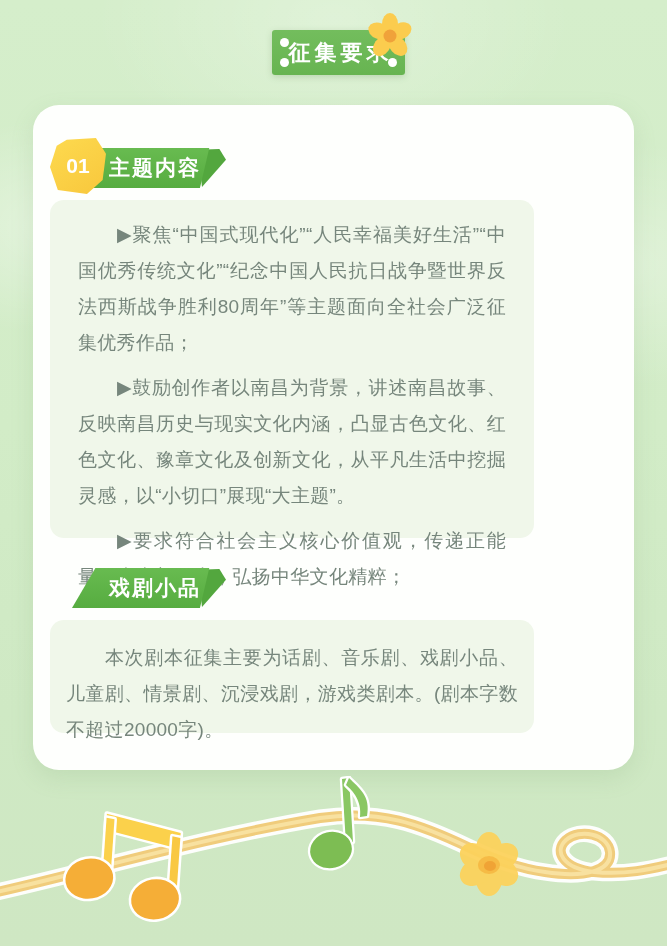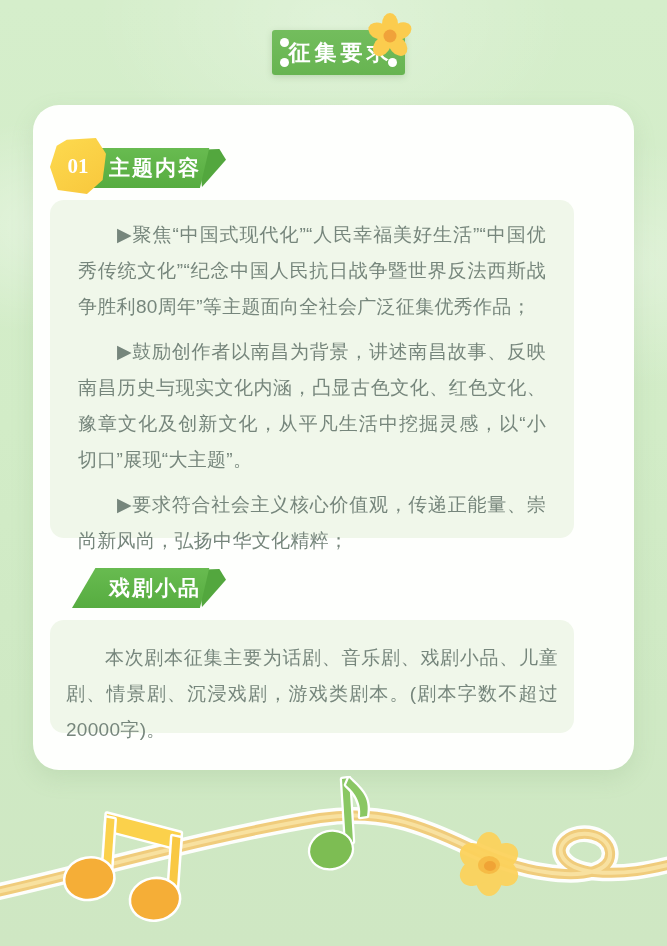--- a/index.html
+++ b/index.html
@@ -65,25 +65,25 @@
     position:absolute;right:2px;top:1px;width:30px;height:38px;
     background:#53a73e;
     clip-path:polygon(6% 2%,78% 0,100% 28%,20% 100%);
   }
   .num-badge{
     position:absolute;left:0;top:0;width:56px;height:56px;z-index:2;
     background:linear-gradient(145deg,#fdda4f,#f8c73c);
     clip-path:polygon(30% 3%,82% 0%,100% 28%,94% 75%,66% 100%,14% 93%,0% 52%,12% 14%);
     display:flex;align-items:center;justify-content:center;
   }
-  .num-badge span{color:#ffffff;font-size:21px;font-weight:bold;font-family:Liberation Serif, serif;}
+  .num-badge span{color:#ffffff;font-size:21px;font-weight:bold;}
 
   
   .content-box{
-    position:absolute;left:17px;width:524px;
+    position:absolute;left:17px;width:484px;
     background:#f0f7ea;border-radius:14px;
     box-sizing:border-box;
     color:#76867c;font-size:19px;line-height:36px;
     text-align:justify;letter-spacing:.3px;
   }
   .content-box.b1{top:95px;height:338px;padding:17px 28px;}
   .content-box.b2{top:515px;height:113px;padding:20px 16px;}
   .content-box p{margin:0 0 9px;text-indent:2.05em;}
   .content-box p:last-child{margin-bottom:0;}
 

